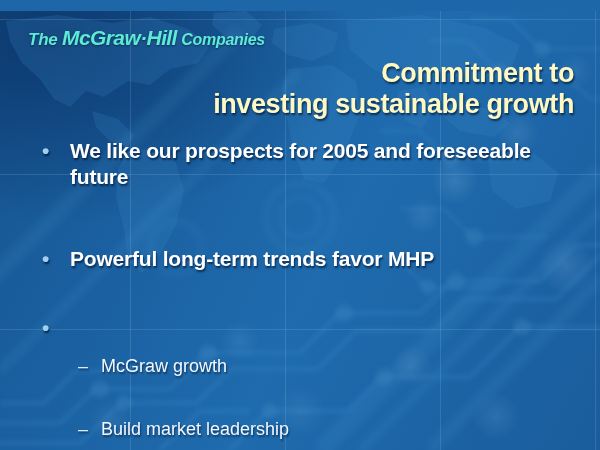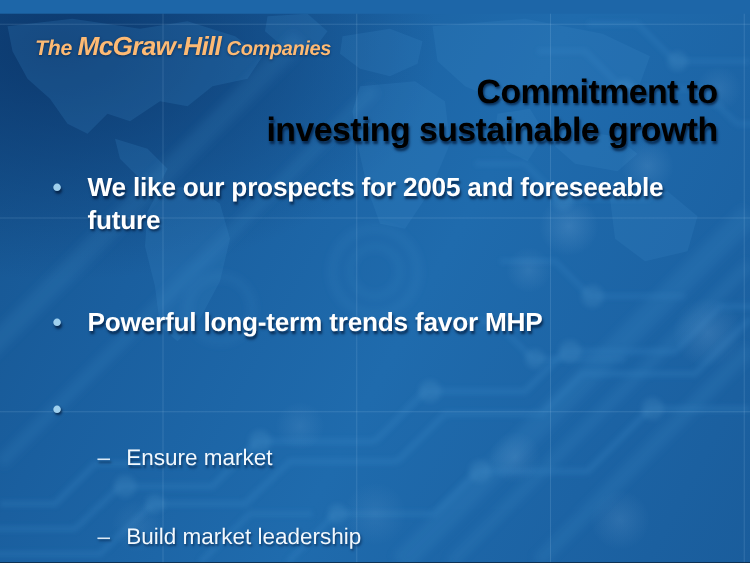--- a/index.html
+++ b/index.html
@@ -64,36 +64,36 @@
       linear-gradient(to right, rgba(175,212,242,0.16) 1px, transparent 1px),
       linear-gradient(to bottom, rgba(175,212,242,0.16) 1px, transparent 1px);
     background-size: 155px 155px;
     background-position: -25px 8px;
   }
 
   
   #logo {
     position: absolute;
     left: 28px; top: 26px;
-    color: #fdba74;
+    color: #5eead4;
     white-space: nowrap;
     text-shadow: 0 1px 2px rgba(0,20,50,0.55);
     z-index: 20;
   }
   #logo .l-the   { font-size: 17px; font-style: italic; font-weight: bold; letter-spacing: -0.2px; }
   #logo .l-mh    { font-size: 21px; font-style: italic; font-weight: bold; letter-spacing: -0.6px; }
   #logo .l-comp  { font-size: 16px; font-style: italic; font-weight: bold; letter-spacing: -0.3px; }
 
   
   #title {
     position: absolute;
     right: 26px; top: 58px;
     width: 430px;
     text-align: right;
-    color: #000000;
+    color: #fef9c3;
     font-size: 27px;
     font-weight: bold;
     line-height: 31px;
     letter-spacing: -0.4px;
     text-shadow: 1px 2px 2px rgba(0,24,56,0.75);
     z-index: 20;
   }
   #title .t-line { display: block; }
 
   
@@ -269,21 +269,21 @@
     <div class="sp-b2"></div>
 
     <div class="bullet-l1">
       <span class="b-dot">•</span>
     </div>
 
     <div class="sp-b3"></div>
 
     <div class="bullet-l2">
       <span class="b-dash">–</span>
-      <span>Ensure market</span>
+      <span>McGraw growth</span>
     </div>
 
     <div class="sp-s1"></div>
 
     <div class="bullet-l2">
       <span class="b-dash">–</span>
       <span>Build market leadership</span>
     </div>
 
   </div>

